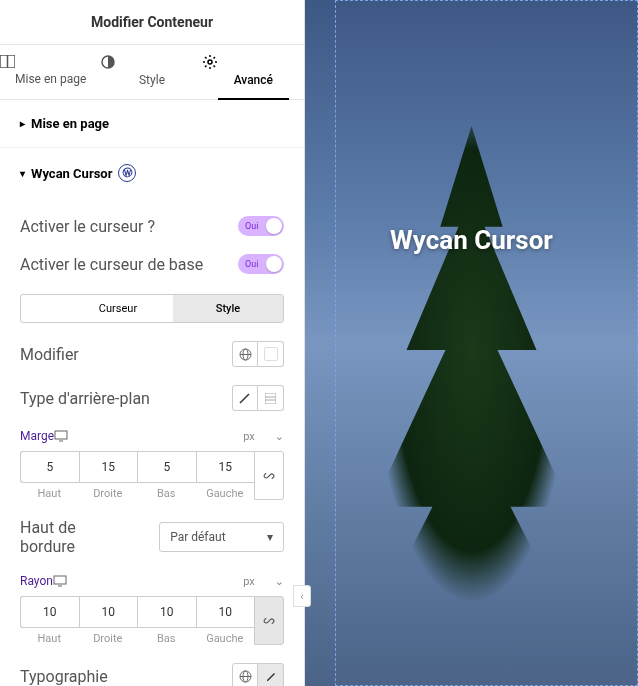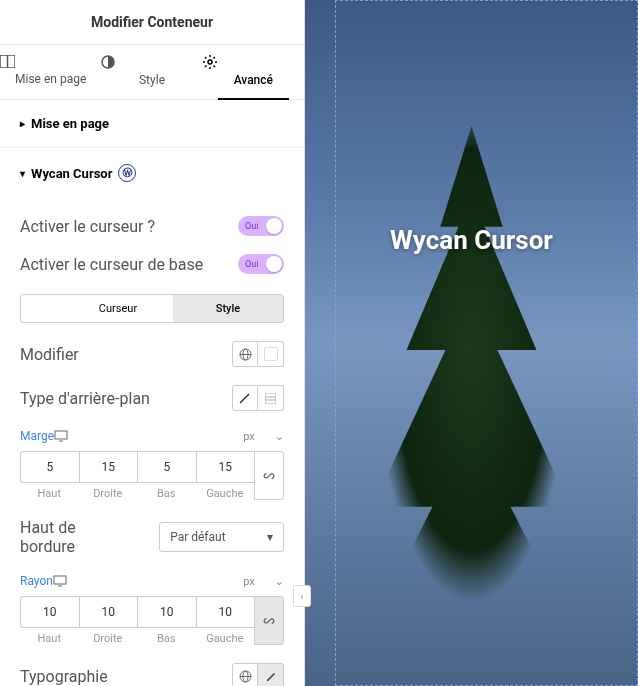--- a/index.html
+++ b/index.html
@@ -23,21 +23,21 @@
     .tab-switch { display: flex; border: 1px solid #ccc; border-radius: 3px; overflow: hidden; margin-top: 20px; padding-left: 42px; }
     .tab-switch-item { flex: 1; text-align: center; font-size: 11px; padding: 7px 0; cursor: pointer; background: #fff; }
     .tab-switch-item.active { background: #e8e8e8; font-weight: 500; }
     .control-group { display: flex; gap: 0; }
     .ctl-btn { width: 26px; height: 26px; border: 1px solid #ccc; background: #fff; display: flex; align-items: center; justify-content: center; cursor: pointer; font-size: 12px; }
     .ctl-btn:first-child { border-radius: 3px 0 0 3px; }
     .ctl-btn:last-child { border-radius: 0 3px 3px 0; border-left: none; }
     .ctl-btn.dim { color: #aaa; }
     .ctl-btn.active { background: #e8e8e8; }
     .color-preview { width: 14px; height: 14px; background: #fff; border: 1px solid #ddd; border-radius: 2px; }
-    .label-icon-row { display: flex; align-items: center; gap: 0; font-size: 12px; color: #3b82f6; }
+    .label-icon-row { display: flex; align-items: center; gap: 0; font-size: 12px; color: #4c1d95; }
     .unit-sel { display: flex; align-items: center; gap: 20px; font-size: 11px; color: #888; cursor: pointer; }
     .linked-inputs { display: flex; margin-top: 8px; }
     .linked-inputs .inp-wrap { flex: 1; text-align: center; }
     .linked-inputs input { width: 100%; border: 1px solid #ccc; border-right: none; padding: 8px 0; text-align: center; font-size: 12px; color: #333; }
     .linked-inputs .inp-wrap:first-child input { border-radius: 3px 0 0 3px; }
     .link-btn { width: 30px; border: 1px solid #ccc; border-radius: 0 3px 3px 0; background: #fff; display: flex; align-items: center; justify-content: center; cursor: pointer; font-size: 13px; }
     .link-btn.active { background: #e6e6e6; }
     .sublabel { font-size: 11px; color: #999; margin-top: 4px; }
     .select { border: 1px solid #ccc; border-radius: 3px; padding: 7px 10px; font-size: 12px; color: #555; background: #fff; width: 132px; display: flex; justify-content: space-between; align-items: center; cursor: pointer; margin-left: 32px; }
     .preview { position: relative; flex: 1; height: 686px; background: linear-gradient(180deg, #3e5885 0%, #5a7aa8 30%, #7896c0 50%, #4a6387 100%); overflow: hidden; }

